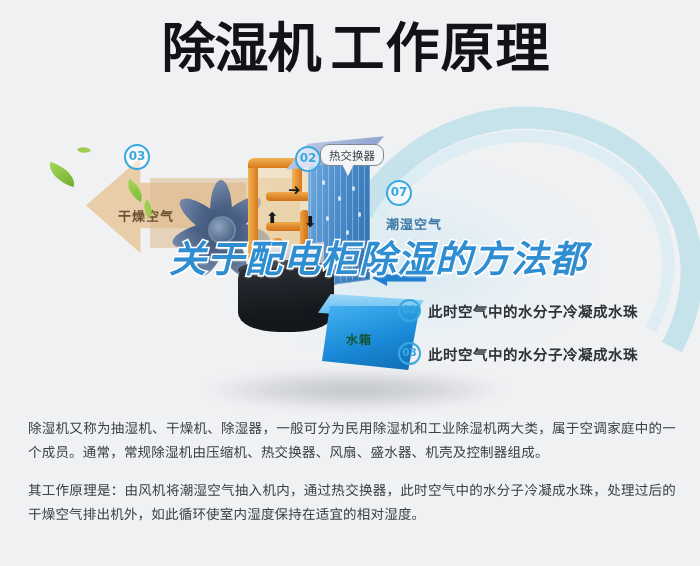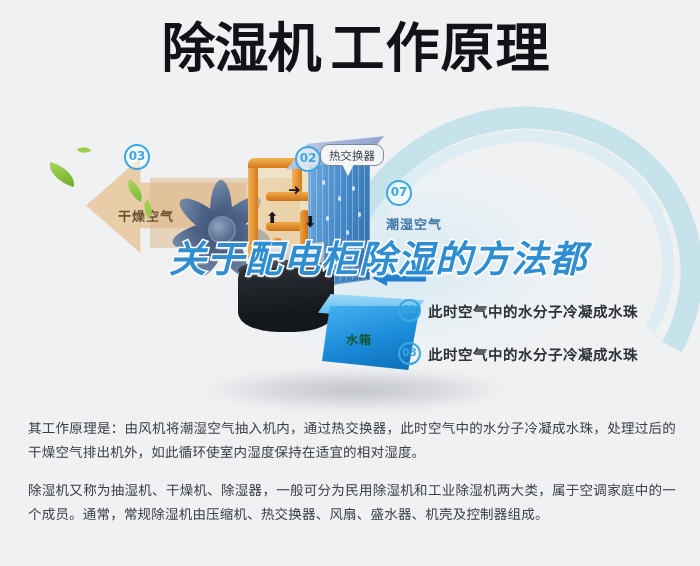--- a/index.html
+++ b/index.html
@@ -481,17 +481,17 @@
     </div>
   </div>
   <div class="legend legend-3">
     <div class="legend-row">
       <div class="legend-badge">03</div>
       <div class="legend-text">此时空气中的水分子冷凝成水珠</div>
     </div>
   </div>
 
   <div class="copy">
+    <p class="para">除湿机又称为抽湿机、干燥机、除湿器，一般可分为民用除湿机和工业除湿机两大类，属于空调家庭中的一个成员。通常，常规除湿机由压缩机、热交换器、风扇、盛水器、机壳及控制器组成。</p>
     <p class="para">其工作原理是：由风机将潮湿空气抽入机内，通过热交换器，此时空气中的水分子冷凝成水珠，处理过后的干燥空气排出机外，如此循环使室内湿度保持在适宜的相对湿度。</p>
-    <p class="para">除湿机又称为抽湿机、干燥机、除湿器，一般可分为民用除湿机和工业除湿机两大类，属于空调家庭中的一个成员。通常，常规除湿机由压缩机、热交换器、风扇、盛水器、机壳及控制器组成。</p>
   </div>
 
 </div>
 
 </body></html>

